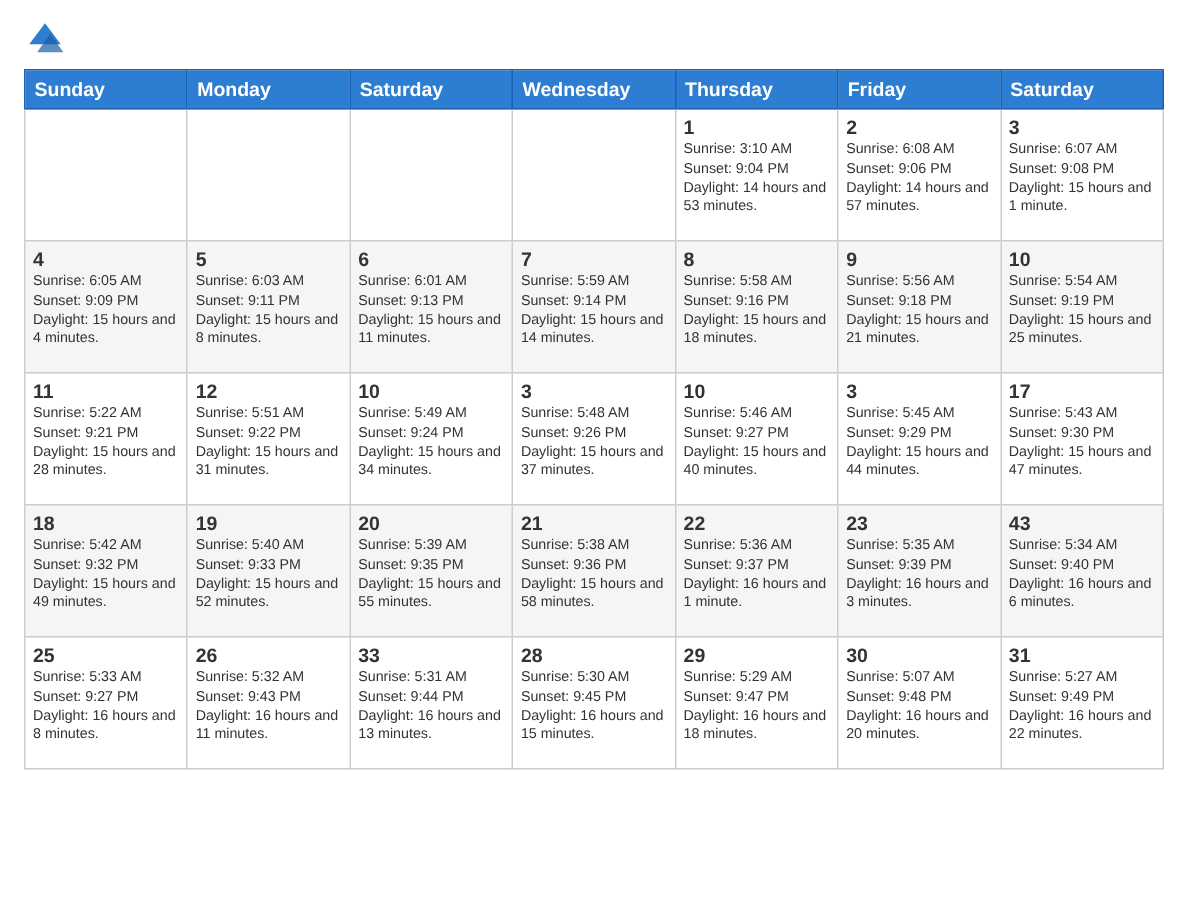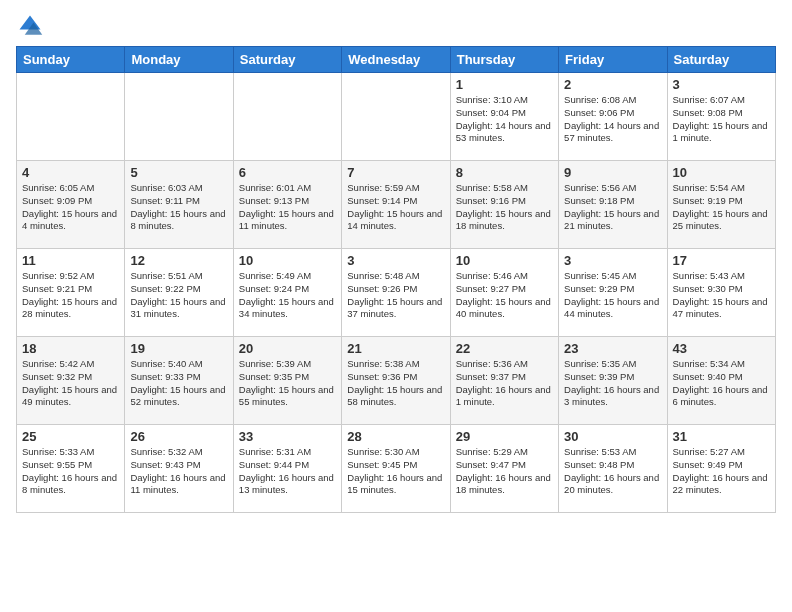--- a/index.html
+++ b/index.html
@@ -195,21 +195,21 @@
           <td>
             <span class="day-num">10</span>
             <div class="day-info">Sunrise: 5:54 AM
 Sunset: 9:19 PM
 Daylight: 15 hours and 25 minutes.</div>
           </td>
         </tr>
         <tr class="row-white">
           <td>
             <span class="day-num">11</span>
-            <div class="day-info">Sunrise: 9:52 AM
+            <div class="day-info">Sunrise: 5:22 AM
 Sunset: 9:21 PM
 Daylight: 15 hours and 28 minutes.</div>
           </td>
           <td>
             <span class="day-num">12</span>
             <div class="day-info">Sunrise: 5:51 AM
 Sunset: 9:22 PM
 Daylight: 15 hours and 31 minutes.</div>
           </td>
           <td>
@@ -284,21 +284,21 @@
             <span class="day-num">43</span>
             <div class="day-info">Sunrise: 5:34 AM
 Sunset: 9:40 PM
 Daylight: 16 hours and 6 minutes.</div>
           </td>
         </tr>
         <tr class="row-white">
           <td>
             <span class="day-num">25</span>
             <div class="day-info">Sunrise: 5:33 AM
-Sunset: 9:55 PM
+Sunset: 9:27 PM
 Daylight: 16 hours and 8 minutes.</div>
           </td>
           <td>
             <span class="day-num">26</span>
             <div class="day-info">Sunrise: 5:32 AM
 Sunset: 9:43 PM
 Daylight: 16 hours and 11 minutes.</div>
           </td>
           <td>
             <span class="day-num">33</span>
@@ -313,21 +313,21 @@
 Daylight: 16 hours and 15 minutes.</div>
           </td>
           <td>
             <span class="day-num">29</span>
             <div class="day-info">Sunrise: 5:29 AM
 Sunset: 9:47 PM
 Daylight: 16 hours and 18 minutes.</div>
           </td>
           <td>
             <span class="day-num">30</span>
-            <div class="day-info">Sunrise: 5:53 AM
+            <div class="day-info">Sunrise: 5:07 AM
 Sunset: 9:48 PM
 Daylight: 16 hours and 20 minutes.</div>
           </td>
           <td>
             <span class="day-num">31</span>
             <div class="day-info">Sunrise: 5:27 AM
 Sunset: 9:49 PM
 Daylight: 16 hours and 22 minutes.</div>
           </td>
         </tr>

